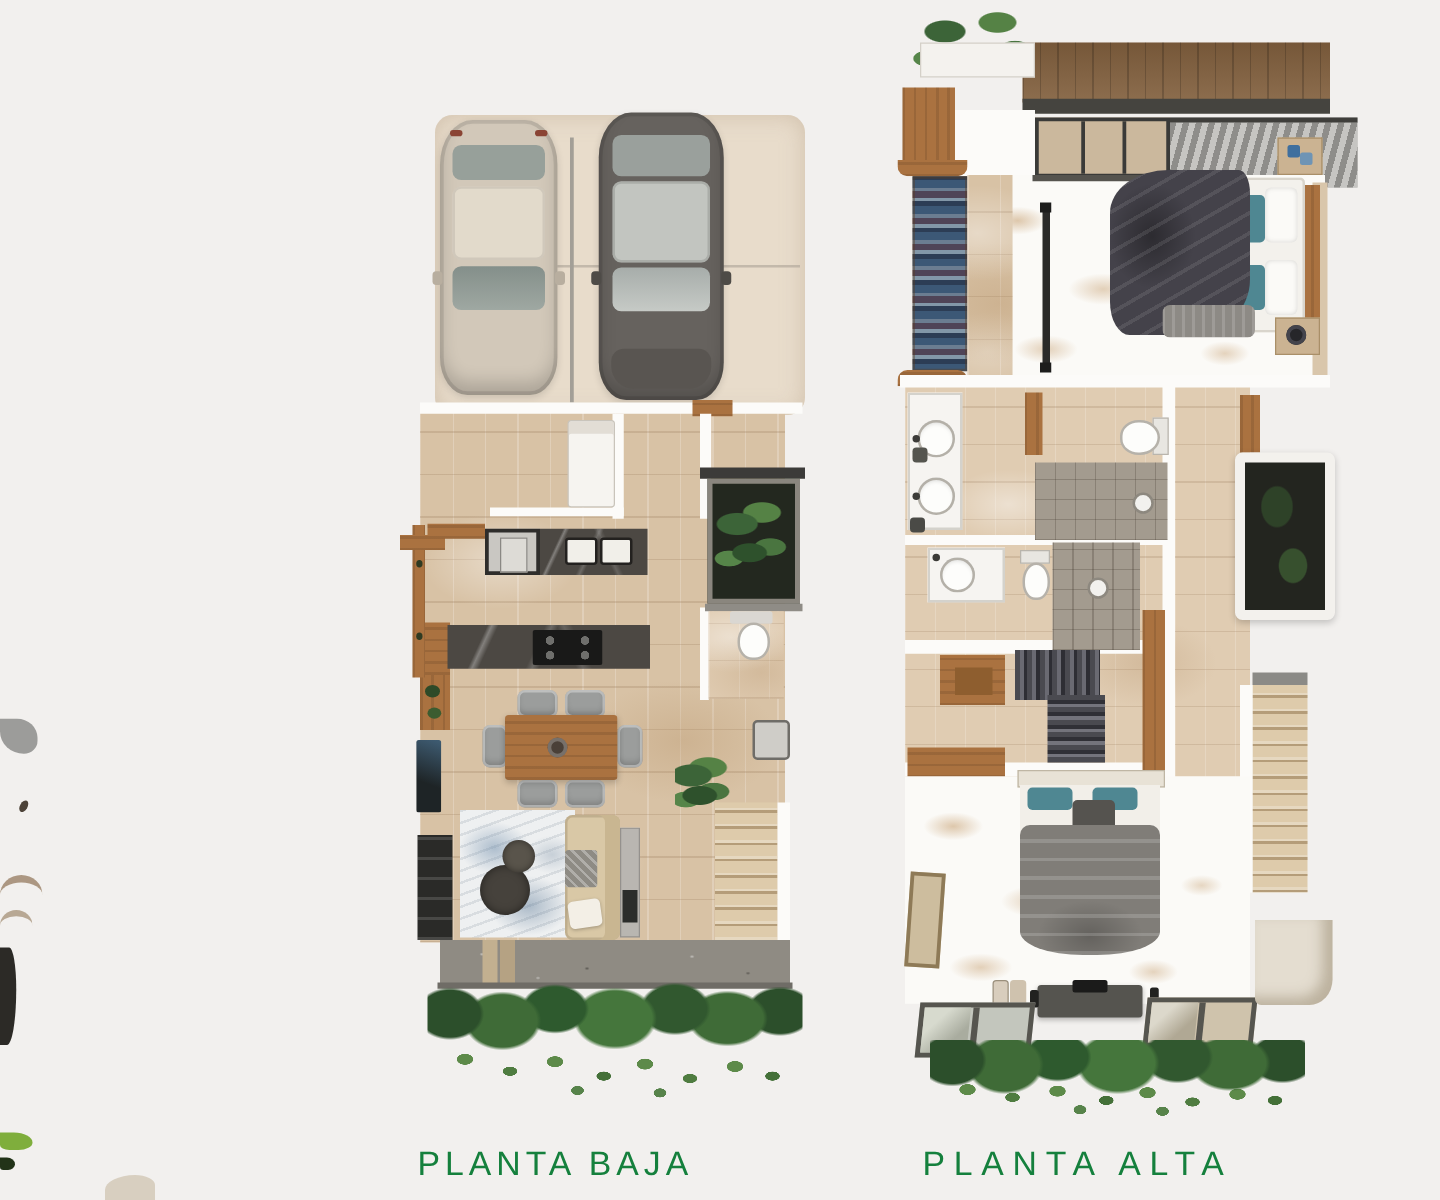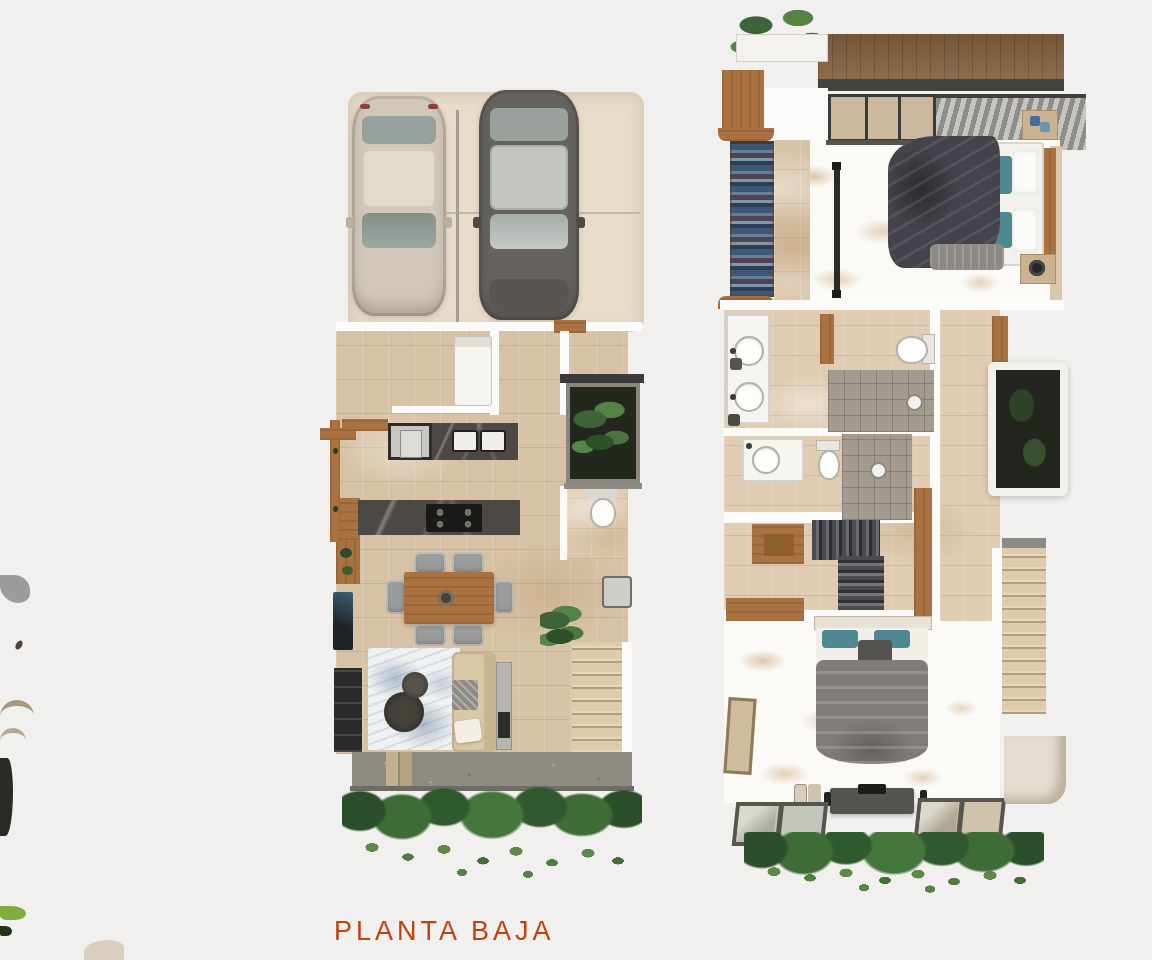--- a/index.html
+++ b/index.html
@@ -75,21 +75,21 @@
     radial-gradient(20px 11px at 70% 55%, #4a7540 0 60%, transparent 66%),
     radial-gradient(18px 10px at 20% 65%, #568549 0 60%, transparent 66%);}
   
   .car{border-radius:26px 26px 22px 22px / 36px 36px 30px 30px;
        box-shadow:inset 0 0 0 3px rgba(0,0,0,.10), inset 0 -10px 14px rgba(0,0,0,.18), 0 2px 6px rgba(0,0,0,.12);}
   .car .glass{position:absolute;left:11%;width:78%;border-radius:7px;}
   .car .mirror{position:absolute;top:55%;width:8px;height:11px;border-radius:3px;}
   
   .chair{background:#9b9d9c;border-radius:6px;box-shadow:inset 0 0 0 2px rgba(255,255,255,.35), inset 0 -4px 5px rgba(0,0,0,.18);}
   .sink{border-radius:50%;background:#fdfdfb;box-shadow:inset 0 0 0 2px #b4b0a8, inset 0 2px 4px rgba(0,0,0,.18);}
-  .plan-label{font-size:27px;letter-spacing:4px;color:#c2410c;white-space:nowrap;text-align:center;}
+  .plan-label{font-size:27px;letter-spacing:4px;color:#15803d;white-space:nowrap;text-align:center;}
   .frame{box-sizing:border-box;}
 </style>
 </head>
 <body>
 
 <div class="canvas">
 
   <div class="grp">
 
     <div class="a" style="left:348px;top:92px;width:296px;height:240px;background:#e8dccb;border-radius:14px;
@@ -320,20 +320,21 @@
     </div>
     <div class="a frame" style="left:916px;top:798px;width:88px;height:40px;background:#cfc3ac;border:4px solid #56554f;transform:skewX(-6deg);">
       <div class="a" style="left:48%;top:0;width:5px;height:100%;background:#56554f;"></div>
       <div class="a" style="left:0;top:0;width:46%;height:100%;background:linear-gradient(135deg,#dcd8cb 30%,#b0a894 70%);"></div>
     </div>
 
     <div class="a" style="left:1004px;top:736px;width:62px;height:68px;background:#e4ddd0;border-radius:0 0 30% 8%;box-shadow:inset -8px -6px 10px rgba(150,135,110,.5);"></div>
 
     <div class="a shrubs" style="left:744px;top:832px;width:300px;height:62px;"></div>
 
+    <div class="a plan-label" style="left:738px;top:916px;letter-spacing:7px;">PLANTA ALTA</div>
   </div>
 
   <div class="grp">
     <div class="a" style="left:0;top:575px;width:30px;height:28px;background:#8d8d8b;border-radius:0 60% 40% 70%;opacity:.85;"></div>
     <div class="a" style="left:0;top:700px;width:34px;height:26px;border-top:6px solid #9b8268;border-radius:50%;opacity:.8;"></div>
     <div class="a" style="left:0;top:728px;width:26px;height:20px;border-top:5px solid #a08a6e;border-radius:50%;opacity:.7;"></div>
     <div class="a" style="left:0;top:758px;width:13px;height:78px;background:#2c2a26;border-radius:0 45% 60% 0;"></div>
     <div class="a" style="left:16px;top:640px;width:6px;height:10px;background:#4d4338;border-radius:50%;transform:rotate(30deg);"></div>
     <div class="a" style="left:0;top:906px;width:26px;height:14px;background:#7fae3c;border-radius:0 80% 60% 40%;"></div>
     <div class="a" style="left:0;top:926px;width:12px;height:10px;background:#223318;border-radius:0 70% 60% 30%;"></div>

